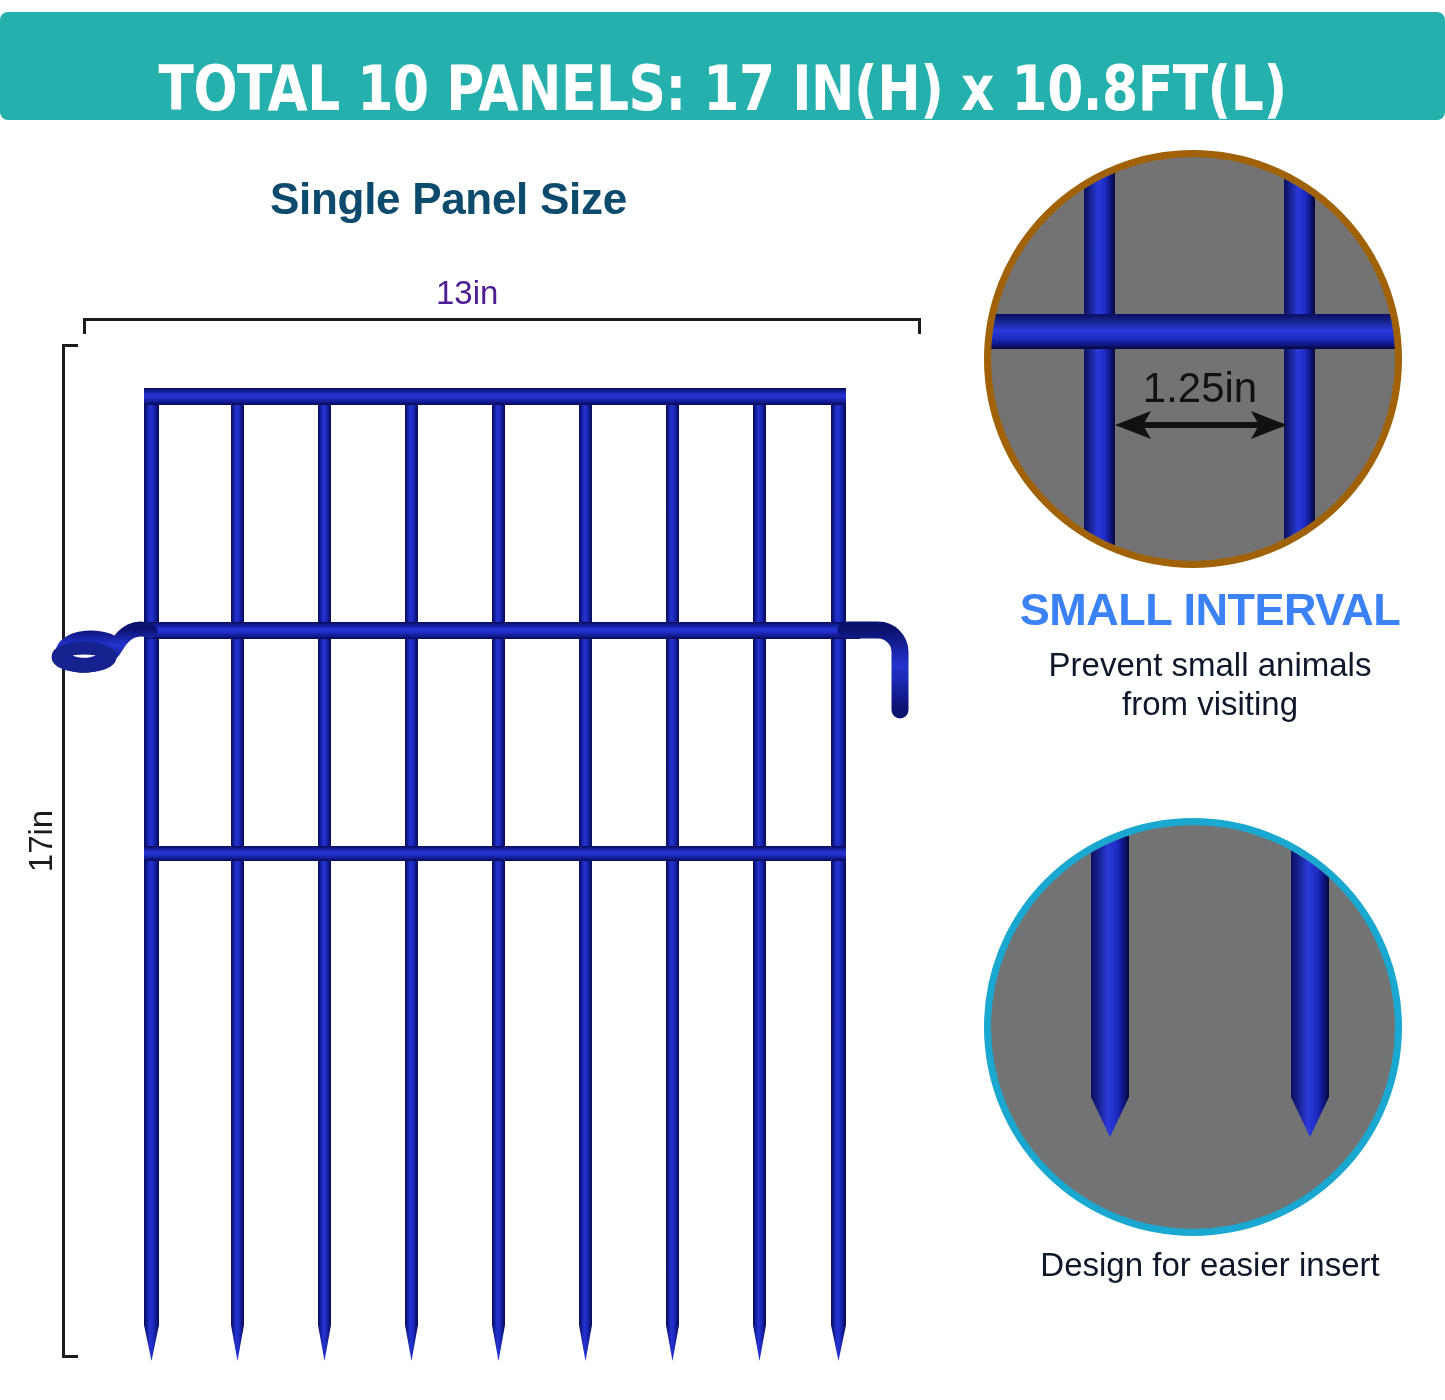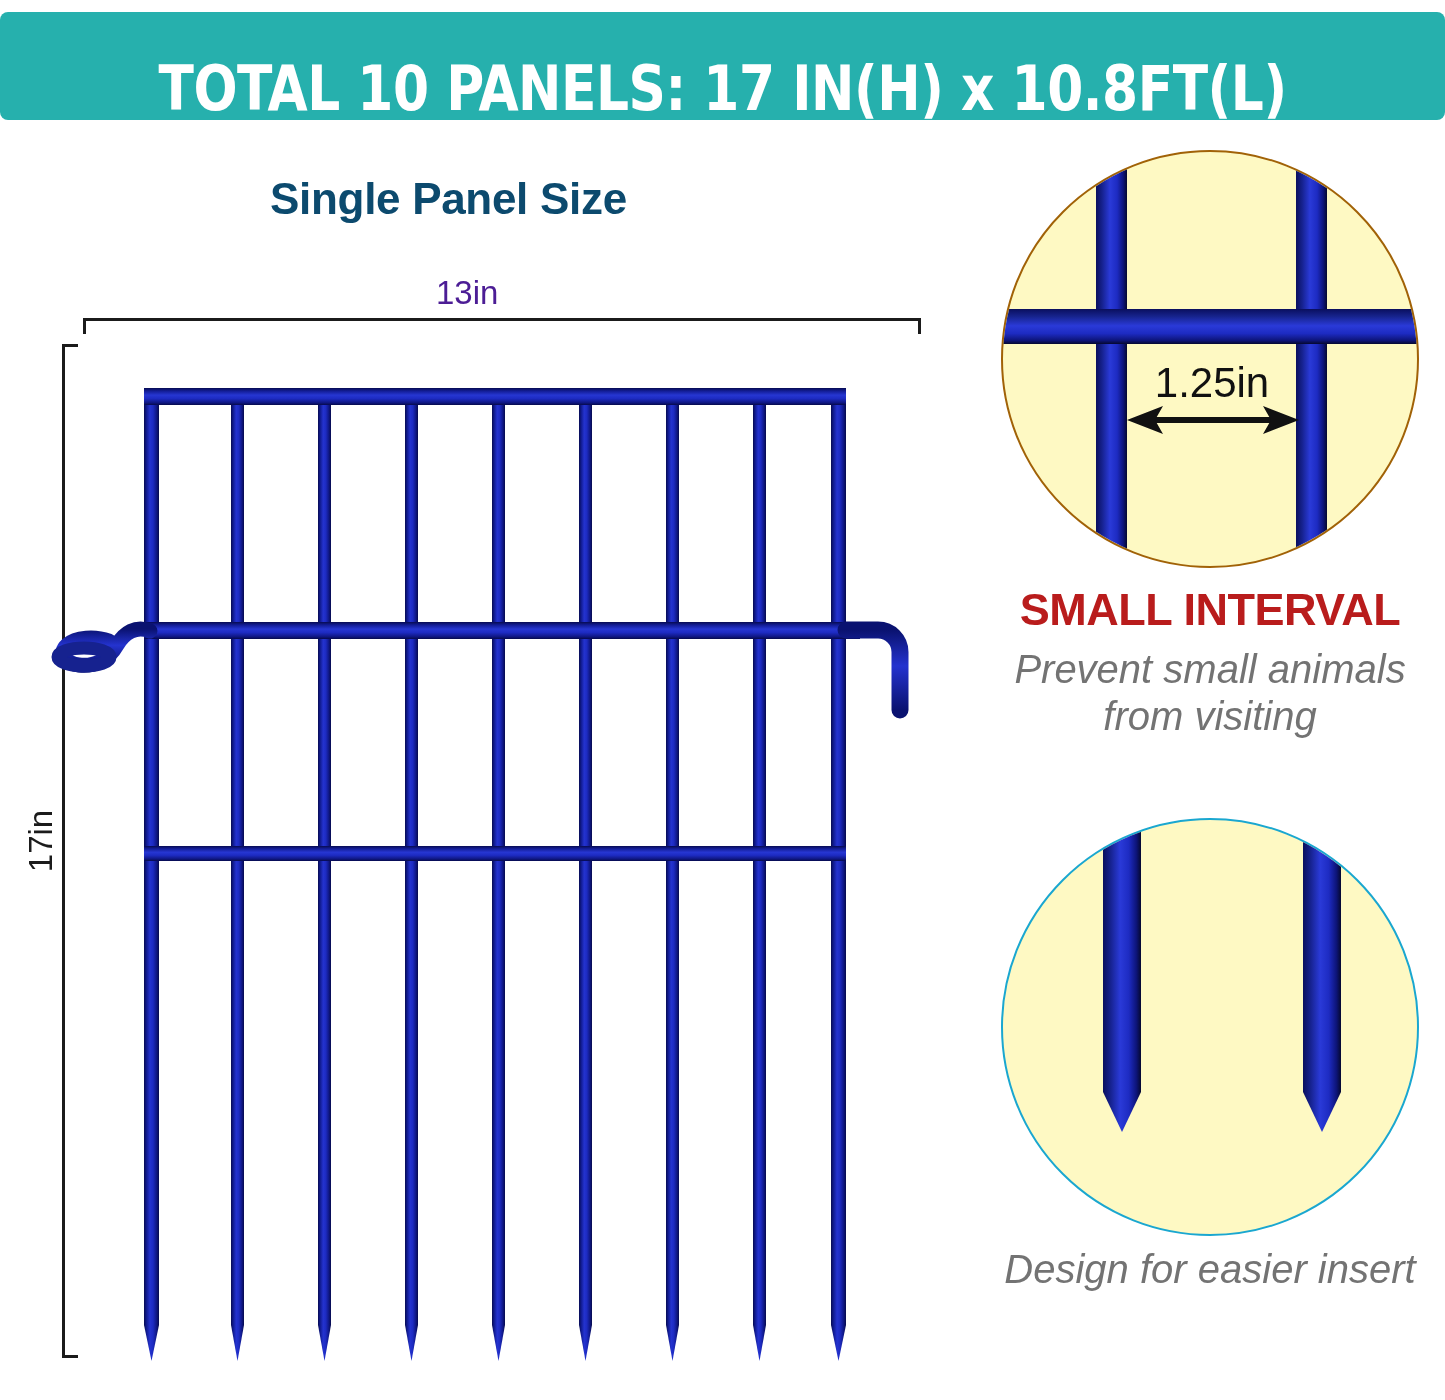--- a/index.html
+++ b/index.html
@@ -100,45 +100,44 @@
   
   .callout {
     position: absolute;
     width: 470px;
   }
   #callout-interval { left: 975px; top: 150px; }
   #callout-sharp    { left: 975px; top: 818px; }
 
   .callout-circle {
     position: relative;
-    left: 26px;
+    left: 9px;
     width: 418px; height: 418px;
     border-radius: 50%;
-    border: 2px solid #a16207;
+    border: 7px solid #a16207;
     overflow: hidden;
-    background: #fef9c3;
+    background: #737373;
   }
   #callout-sharp .callout-circle { border-color: #1aa7d0; }
 
   .callout-title {
     margin-top: 16px;
     text-align: center;
     font-size: 45px;
     font-weight: bold;
-    color: #b91c1c;
+    color: #3b82f6;
     letter-spacing: -0.5px;
     white-space: nowrap;
   }
   .callout-sub {
     margin-top: 10px;
     text-align: center;
-    font-size: 40px;
+    font-size: 33px;
     line-height: 1.18;
-    color: #737373;
-    font-style: italic;
+    color: #0f172a;
   }
   #sharp-title { margin-top: 18px; }
 </style>
 </head>
 <body>
 
 <div id="header-banner">
   <div id="header-title">TOTAL 10 PANELS: 17 IN(H) x 10.8FT(L)</div>
 </div>
 

